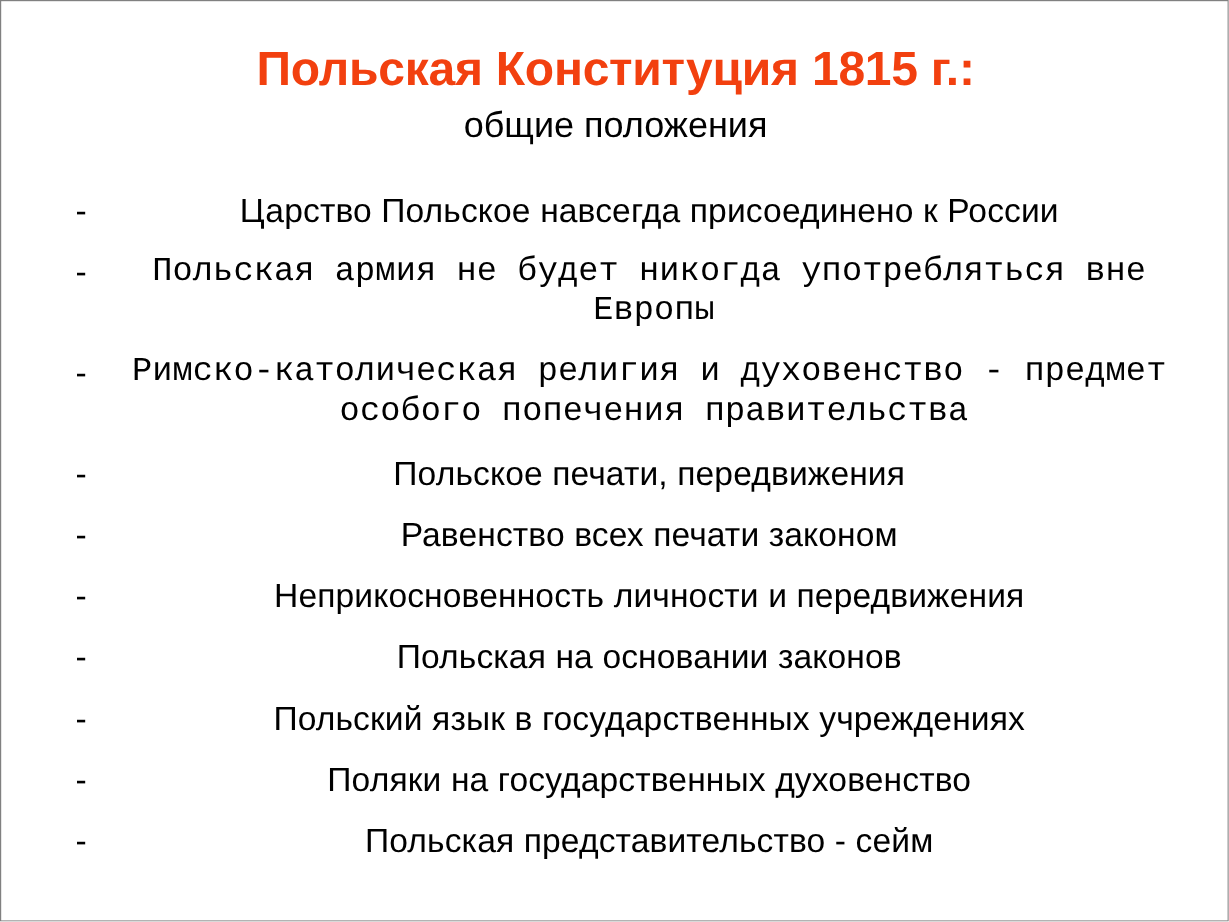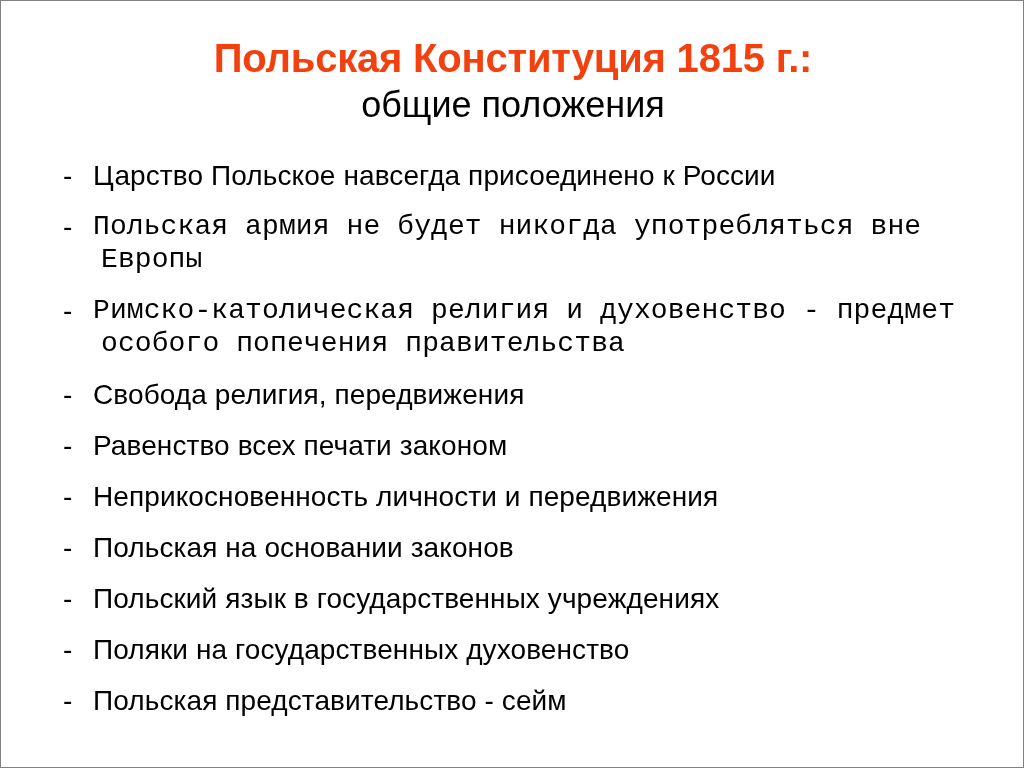--- a/index.html
+++ b/index.html
@@ -37,21 +37,21 @@
     font-weight: bold;
     line-height: 46px;
     color: #f2400f;
     letter-spacing: -0.2px;
     white-space: nowrap;
   }
 
   .title-line-2 {
     display: block;
     font-family: "Liberation Sans", sans-serif;
-    font-size: 36px;
+    font-size: 30px;
     font-weight: normal;
     line-height: 48px;
     color: #000000;
     letter-spacing: 0px;
     white-space: nowrap;
   }
 
   
   .bullet-list {
     position: absolute;
@@ -87,20 +87,21 @@
     left: 4px;
     top: 0;
     font-family: "Liberation Sans", sans-serif;
     font-size: 28px;
     line-height: 33px;
     color: #000000;
   }
 
   .bullet-text {
     display: block;
+    text-align: center;
   }
 
   
   .bullet-item.wraps .bullet-text {
     padding-left: 8px;
     text-indent: -8px;
     max-width: 900px;
     font-family: Liberation Mono, monospace;
   }
 </style>
@@ -126,21 +127,21 @@
       <span class="bullet-text">Польская армия не будет никогда употребляться вне Европы</span>
     </li>
 
     <li class="bullet-item wraps">
       <span class="bullet-marker">-</span>
       <span class="bullet-text">Римско-католическая религия и духовенство - предмет особого попечения правительства</span>
     </li>
 
     <li class="bullet-item">
       <span class="bullet-marker">-</span>
-      <span class="bullet-text">Свобода религия, передвижения</span>
+      <span class="bullet-text">Польское печати, передвижения</span>
     </li>
 
     <li class="bullet-item">
       <span class="bullet-marker">-</span>
       <span class="bullet-text">Равенство всех печати законом</span>
     </li>
 
     <li class="bullet-item">
       <span class="bullet-marker">-</span>
       <span class="bullet-text">Неприкосновенность личности и передвижения</span>

